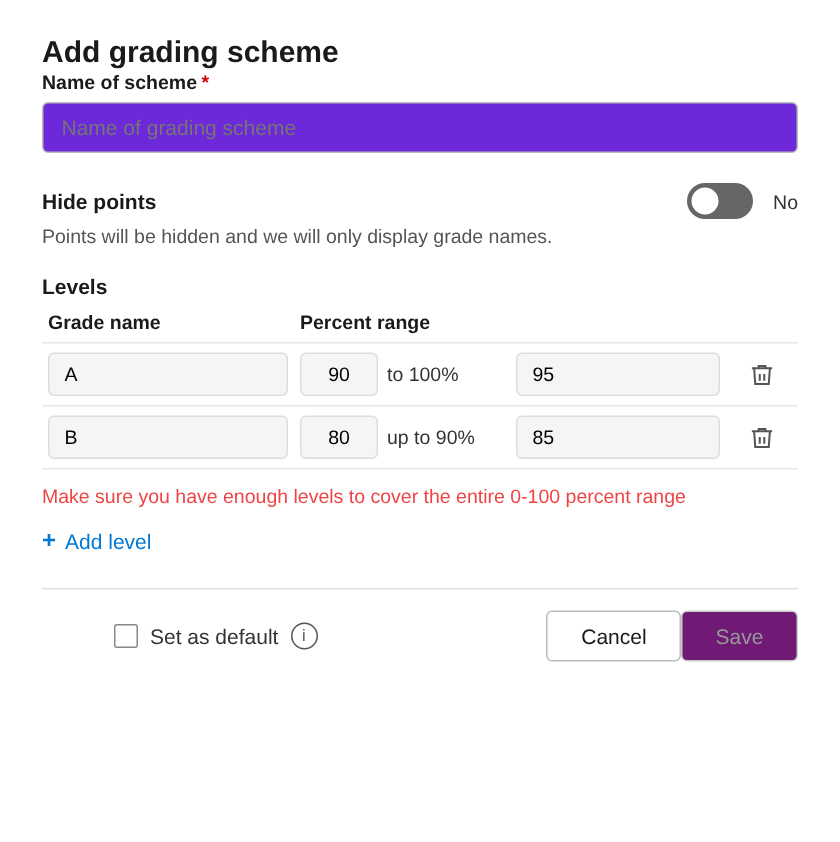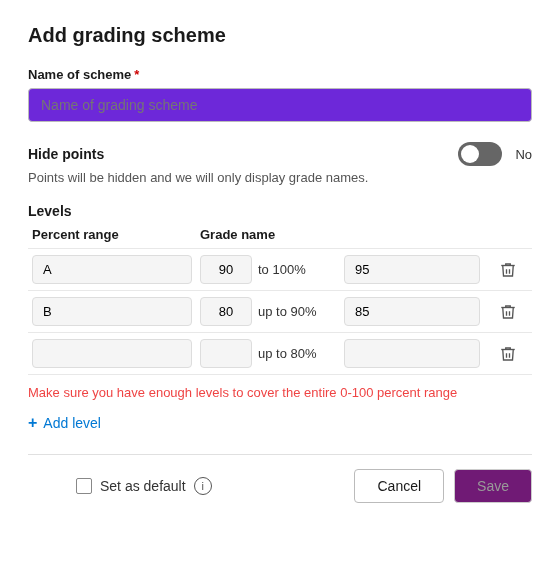--- a/index.html
+++ b/index.html
@@ -9,21 +9,20 @@
       color: #1a1a1a;
       background: #fff;
       width: 560px;
       min-height: 561px;
       padding: 24px 28px;
     }
 
     .page-title {
       font-size: 20px;
       font-weight: 600;
-      margin-bottom: 20px;
     }
 
     .field-label {
       font-size: 13px;
       font-weight: 600;
       margin-bottom: 6px;
     }
 
     .required-star {
       color: #c00;
@@ -232,21 +231,21 @@
       display: inline-flex;
       align-items: center;
       justify-content: center;
       font-size: 11px;
       color: #555;
       cursor: pointer;
     }
 
     .footer-right {
       display: flex;
-      gap: 10px;
+      gap: 0;
     }
 
     .btn-cancel {
       padding: 8px 22px;
       border: 1.5px solid #bbb;
       border-radius: 4px;
       background: #fff;
       font-size: 14px;
       font-weight: 500;
       cursor: pointer;
@@ -290,22 +289,22 @@
     </div>
     <span class="toggle-label">No</span>
   </div>
 </div>
 <p class="hide-points-desc">Points will be hidden and we will only display grade names.</p>
 
 <div>
   <div class="section-title">Levels</div>
 
   <div class="levels-header">
+    <div class="levels-header-cell">Grade name</div>
     <div class="levels-header-cell">Percent range</div>
-    <div class="levels-header-cell">Grade name</div>
     <div class="levels-header-cell"></div>
   </div>
 
   <div class="level-row">
     <input type="text" class="level-input" value="A" style="">
     <div class="percent-range-cell">
       <input type="text" class="range-input" value="90" style="">
       <span class="range-text">to 100%</span>
     </div>
     <input type="text" class="level-input" value="95" style="">
@@ -329,36 +328,20 @@
     <button class="delete-btn" title="Delete">
       <svg class="trash-icon" viewBox="0 0 24 24" fill="none" stroke="currentColor" stroke-width="1.8">
         <polyline points="3 6 5 6 21 6"></polyline>
         <path d="M19 6l-1 14H6L5 6"></path>
         <path d="M10 11v6M14 11v6"></path>
         <path d="M9 6V4h6v2"></path>
       </svg>
     </button>
   </div>
 
-  <div class="level-row">
-    <input type="text" class="level-input" value="" style="">
-    <div class="percent-range-cell">
-      <input type="text" class="range-input" value="" style="">
-      <span class="range-text">up to 80%</span>
-    </div>
-    <input type="text" class="level-input" value="" style="">
-    <button class="delete-btn" title="Delete">
-      <svg class="trash-icon" viewBox="0 0 24 24" fill="none" stroke="currentColor" stroke-width="1.8">
-        <polyline points="3 6 5 6 21 6"></polyline>
-        <path d="M19 6l-1 14H6L5 6"></path>
-        <path d="M10 11v6M14 11v6"></path>
-        <path d="M9 6V4h6v2"></path>
-      </svg>
-    </button>
-  </div>
 </div>
 
 <p class="error-msg">Make sure you have enough levels to cover the entire 0-100 percent range</p>
 
 <button class="add-level-btn">
   <span style="font-size:16px;font-weight:700;color:#0078d4;">+</span>
   <span>Add level</span>
 </button>
 
 <hr class="divider">

